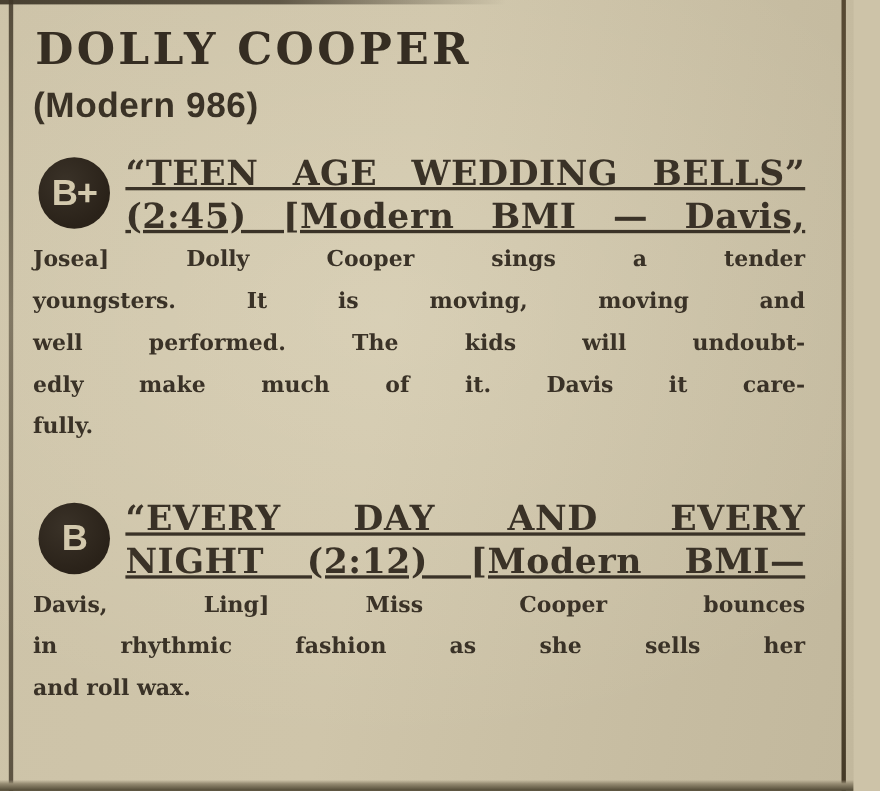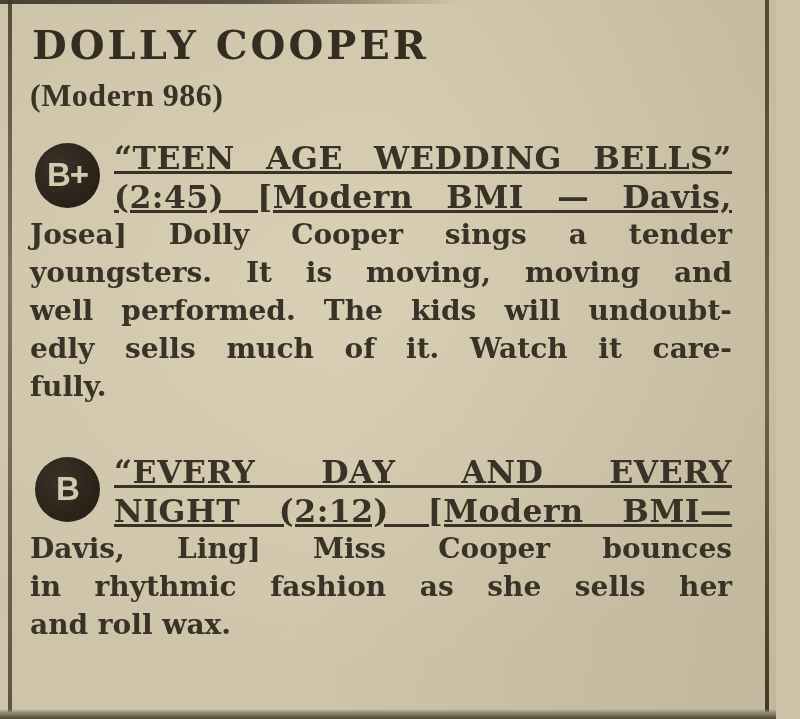--- a/index.html
+++ b/index.html
@@ -48,21 +48,21 @@
     font-family:"DejaVu Serif", serif;
     font-weight:700;
     font-size:40px;
     line-height:46px;
     letter-spacing:3px;
     color:#352d22;
     margin-left:2px;
     margin-top:6px;
   }
   .label-no{
-    font-family:Liberation Serif, serif;
+    font-family:Liberation Sans, sans-serif;
     font-weight:700;
     font-size:32px;
     line-height:36px;
     letter-spacing:0.5px;
     color:#3a3226;
     margin-top:9px;
   }
   .review{
     position:relative;
     margin-top:25px;
@@ -79,21 +79,21 @@
     display:flex;align-items:center;justify-content:center;
     color:#d3c9ad;
     font-family:"Liberation Sans", sans-serif;
     font-weight:700;
     font-size:33px;
     letter-spacing:-1px;
     padding-bottom:2px;
   }
   .line{
     font-weight:700;
-    font-size:28px;
+    font-size:20px;
     line-height:38px;
     text-align:justify;
     text-align-last:justify;
     color:#3a3227;
     white-space:normal;
   }
   .line.title{
     font-size:31.5px;
     line-height:39px;
     letter-spacing:0.5px;
@@ -122,21 +122,21 @@
 
     <div class="review first">
       <div class="badge">
         <span>B+</span>
       </div>
       <div class="line title indent">“TEEN AGE WEDDING BELLS”</div>
       <div class="line title indent">(2:45) [Modern BMI — Davis,</div>
       <div class="line">Josea] Dolly Cooper sings a tender</div>
       <div class="line">youngsters. It is moving, moving and</div>
       <div class="line">well performed. The kids will undoubt-</div>
-      <div class="line">edly sells much of it. Watch it care-</div>
+      <div class="line">edly make much of it. Davis it care-</div>
       <div class="line last">fully.</div>
     </div>
 
     <div class="review second">
       <div class="badge">
         <span>B</span>
       </div>
       <div class="line title indent">“EVERY DAY AND EVERY</div>
       <div class="line title indent">NIGHT (2:12) [Modern BMI—</div>
       <div class="line">Davis, Ling] Miss Cooper bounces</div>

